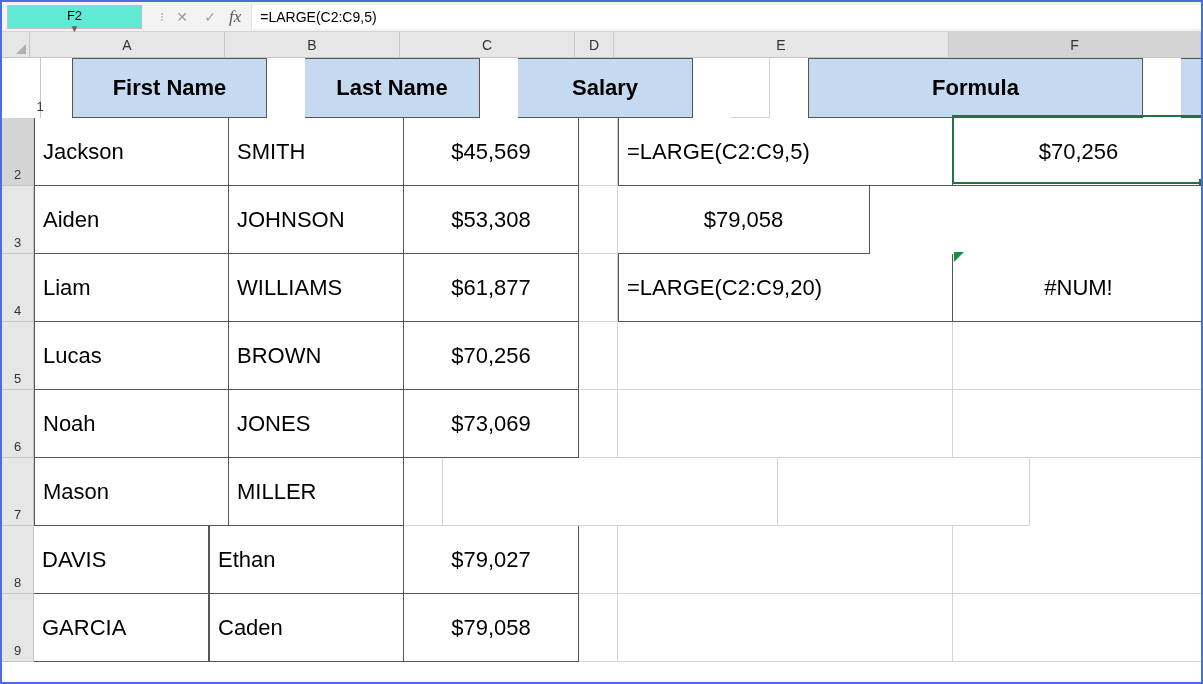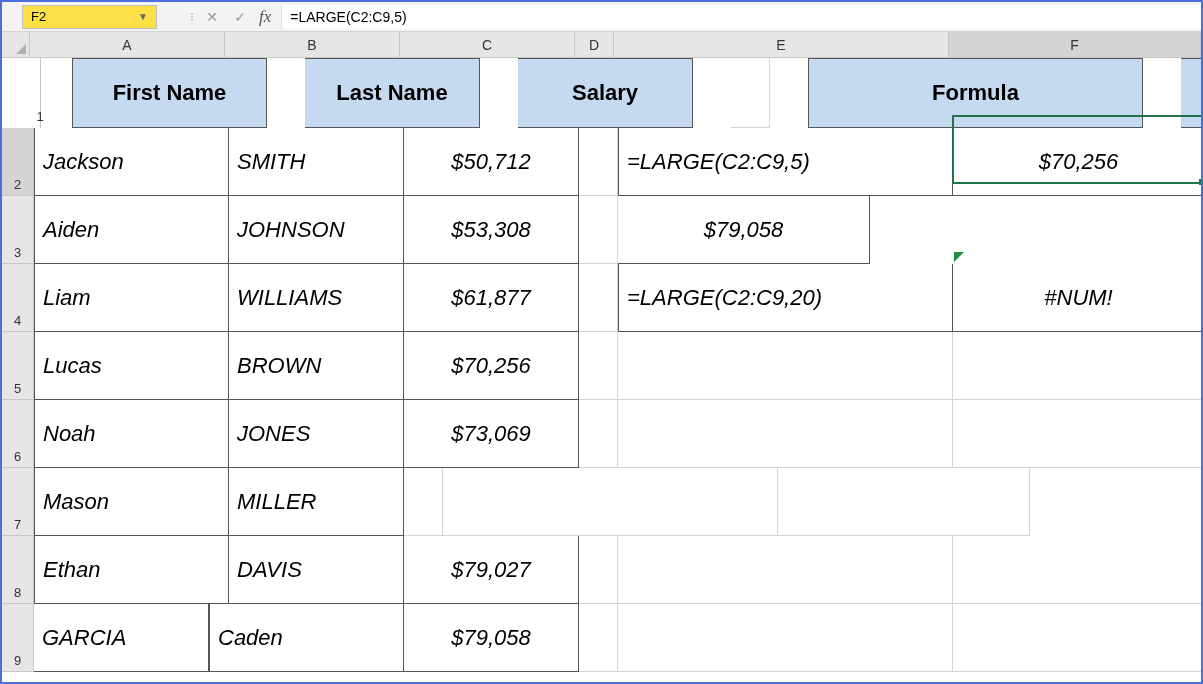--- a/index.html
+++ b/index.html
@@ -19,27 +19,28 @@
       display: flex;
       align-items: center;
       height: 30px;
       background: #f3f3f3;
       border-bottom: 1px solid #d4d4d4;
       font-size: 13px;
     }
     .name-box {
       width: 135px;
       height: 24px;
-      background: #fde047;
+      background: #5eead4;
       border: 1px solid #c0c0c0;
-      margin: 0 20px;
+      margin: 0 5px;
       padding: 2px 8px;
       display: flex;
       align-items: center;
       justify-content: space-between;
+      flex-direction: column;
     }
     .name-box-dd {
       color: #666;
       font-size: 10px;
     }
     .fx-group {
       display: flex;
       align-items: center;
       gap: 6px;
       margin-left: 12px;
@@ -162,39 +163,38 @@
       background: #c5d9f1;
       font-weight: bold;
       justify-content: center;
       border-right: 1px solid #555;
       border-bottom: 1px solid #555;
       border-top: 1px solid #555;
     }
     .data-cell {
       border-right: 1px solid #555;
       border-bottom: 1px solid #555;
-      font-style: italic;
     }
     .first-col {
       border-left: 1px solid #555;
     }
     .center-text {
       justify-content: center;
     }
     .cell.empty {
       border-right: 1px solid #d4d4d4;
       border-bottom: 1px solid #d4d4d4;
     }
     .col-A { width: 195px; }
     .col-B { width: 175px; }
     .col-C { width: 175px; }
     .col-D { width: 39px; }
     .col-E { width: 335px; }
     .col-F { width: 252px; }
-    .row-1 { height: 70px; margin-left: 38px; }
+    .row-1 { height: 60px; margin-left: 38px; }
     .row-n { height: 68px; }
     .selected-cell {
       position: absolute;
       border: 2px solid #217346;
       pointer-events: none;
       left: 918px;
       top: 57px;
       width: 252px;
       height: 69px;
     }
@@ -324,21 +324,21 @@
       </div>
 
       <div class="cell-row">
         <div class="cell data-cell first-col col-A row-n">
             <span>Jackson</span>
           </div>
         <div class="cell data-cell col-B row-n">
             <span>SMITH</span>
           </div>
         <div class="cell data-cell col-C row-n center-text">
-            <span>$50,712</span>
+            <span>$45,569</span>
           </div>
         <div class="cell col-D row-n empty"></div>
         <div class="cell data-cell first-col col-E row-n">
             <span>=LARGE(C2:C9,5)</span>
           </div>
         <div class="cell data-cell col-F row-n center-text">
             <span>$70,256</span>
           </div>
       </div>
 
@@ -413,25 +413,25 @@
           </div>
         <div class="cell data-cell col-B row-n">
             <span>MILLER</span>
           </div>
         <div class="cell col-D row-n empty"></div>
         <div class="cell col-E row-n empty"></div>
         <div class="cell col-F row-n empty"></div>
       </div>
 
       <div class="cell-row">
+        <div class="cell data-cell col-B row-n">
+            <span>DAVIS</span>
+          </div>
         <div class="cell data-cell first-col col-A row-n">
             <span>Ethan</span>
-          </div>
-        <div class="cell data-cell col-B row-n">
-            <span>DAVIS</span>
           </div>
         <div class="cell data-cell col-C row-n center-text">
             <span>$79,027</span>
           </div>
         <div class="cell col-D row-n empty"></div>
         <div class="cell col-E row-n empty"></div>
         <div class="cell col-F row-n empty"></div>
       </div>
 
       <div class="cell-row">

